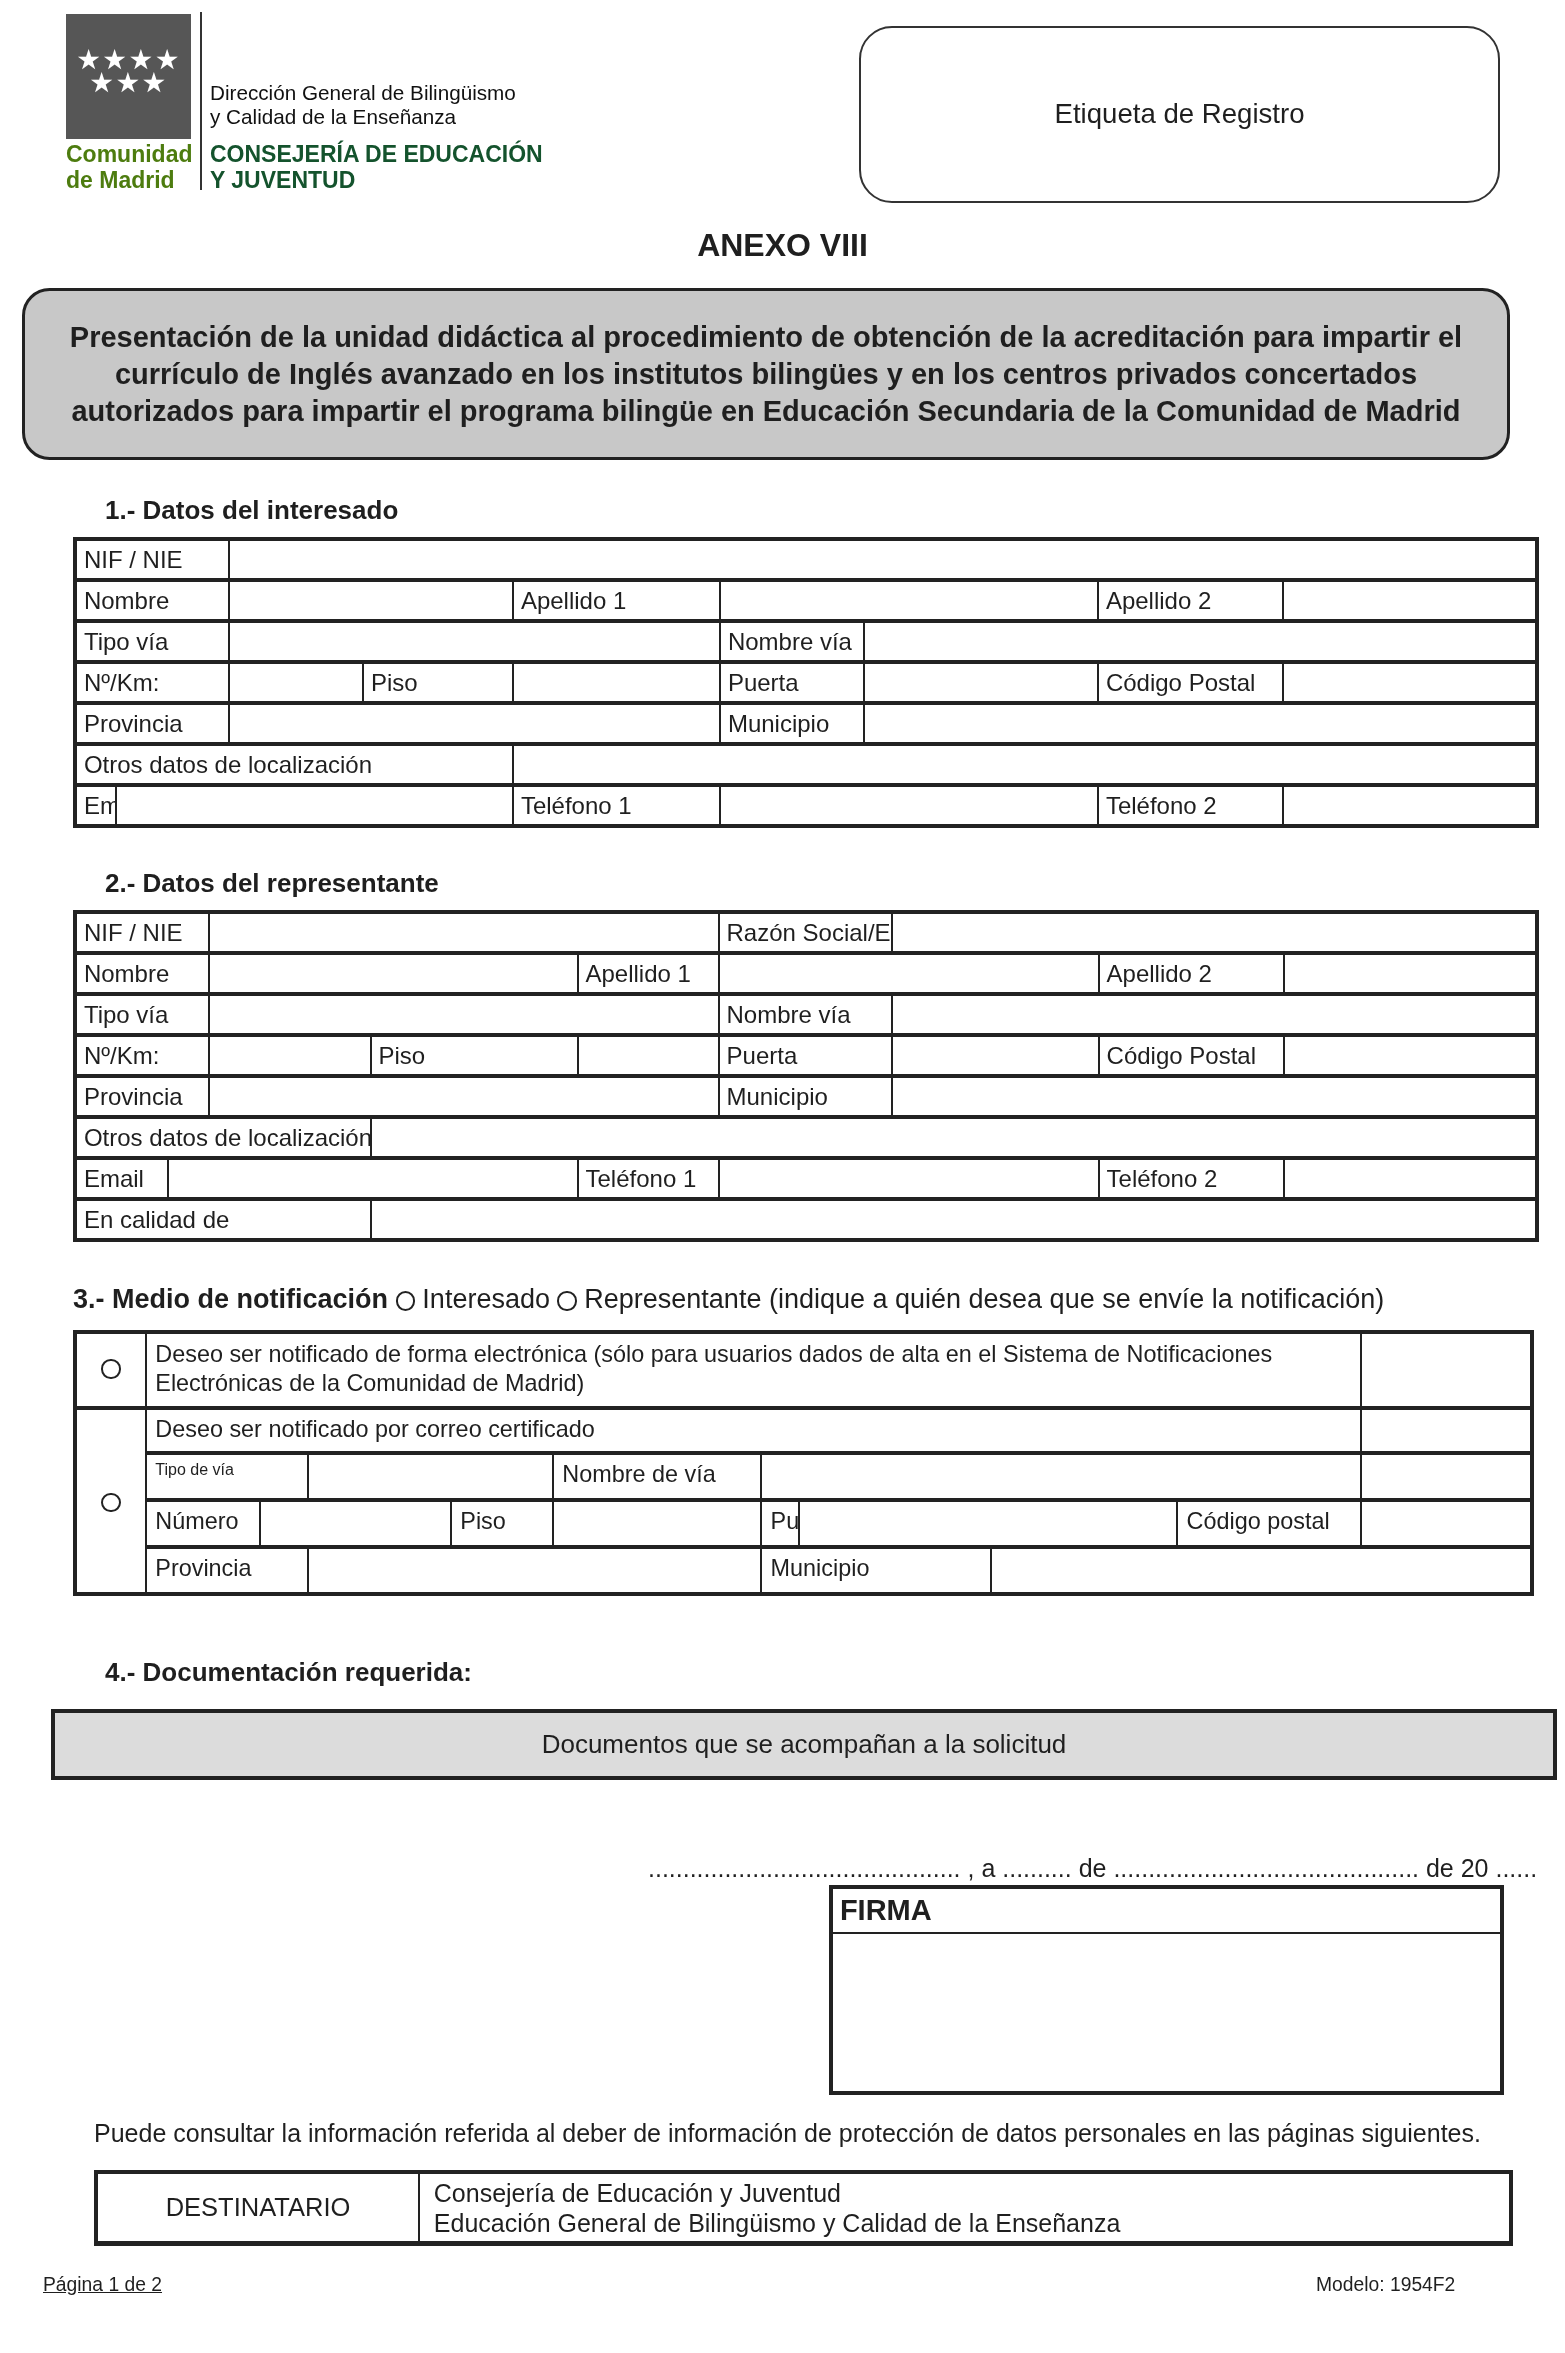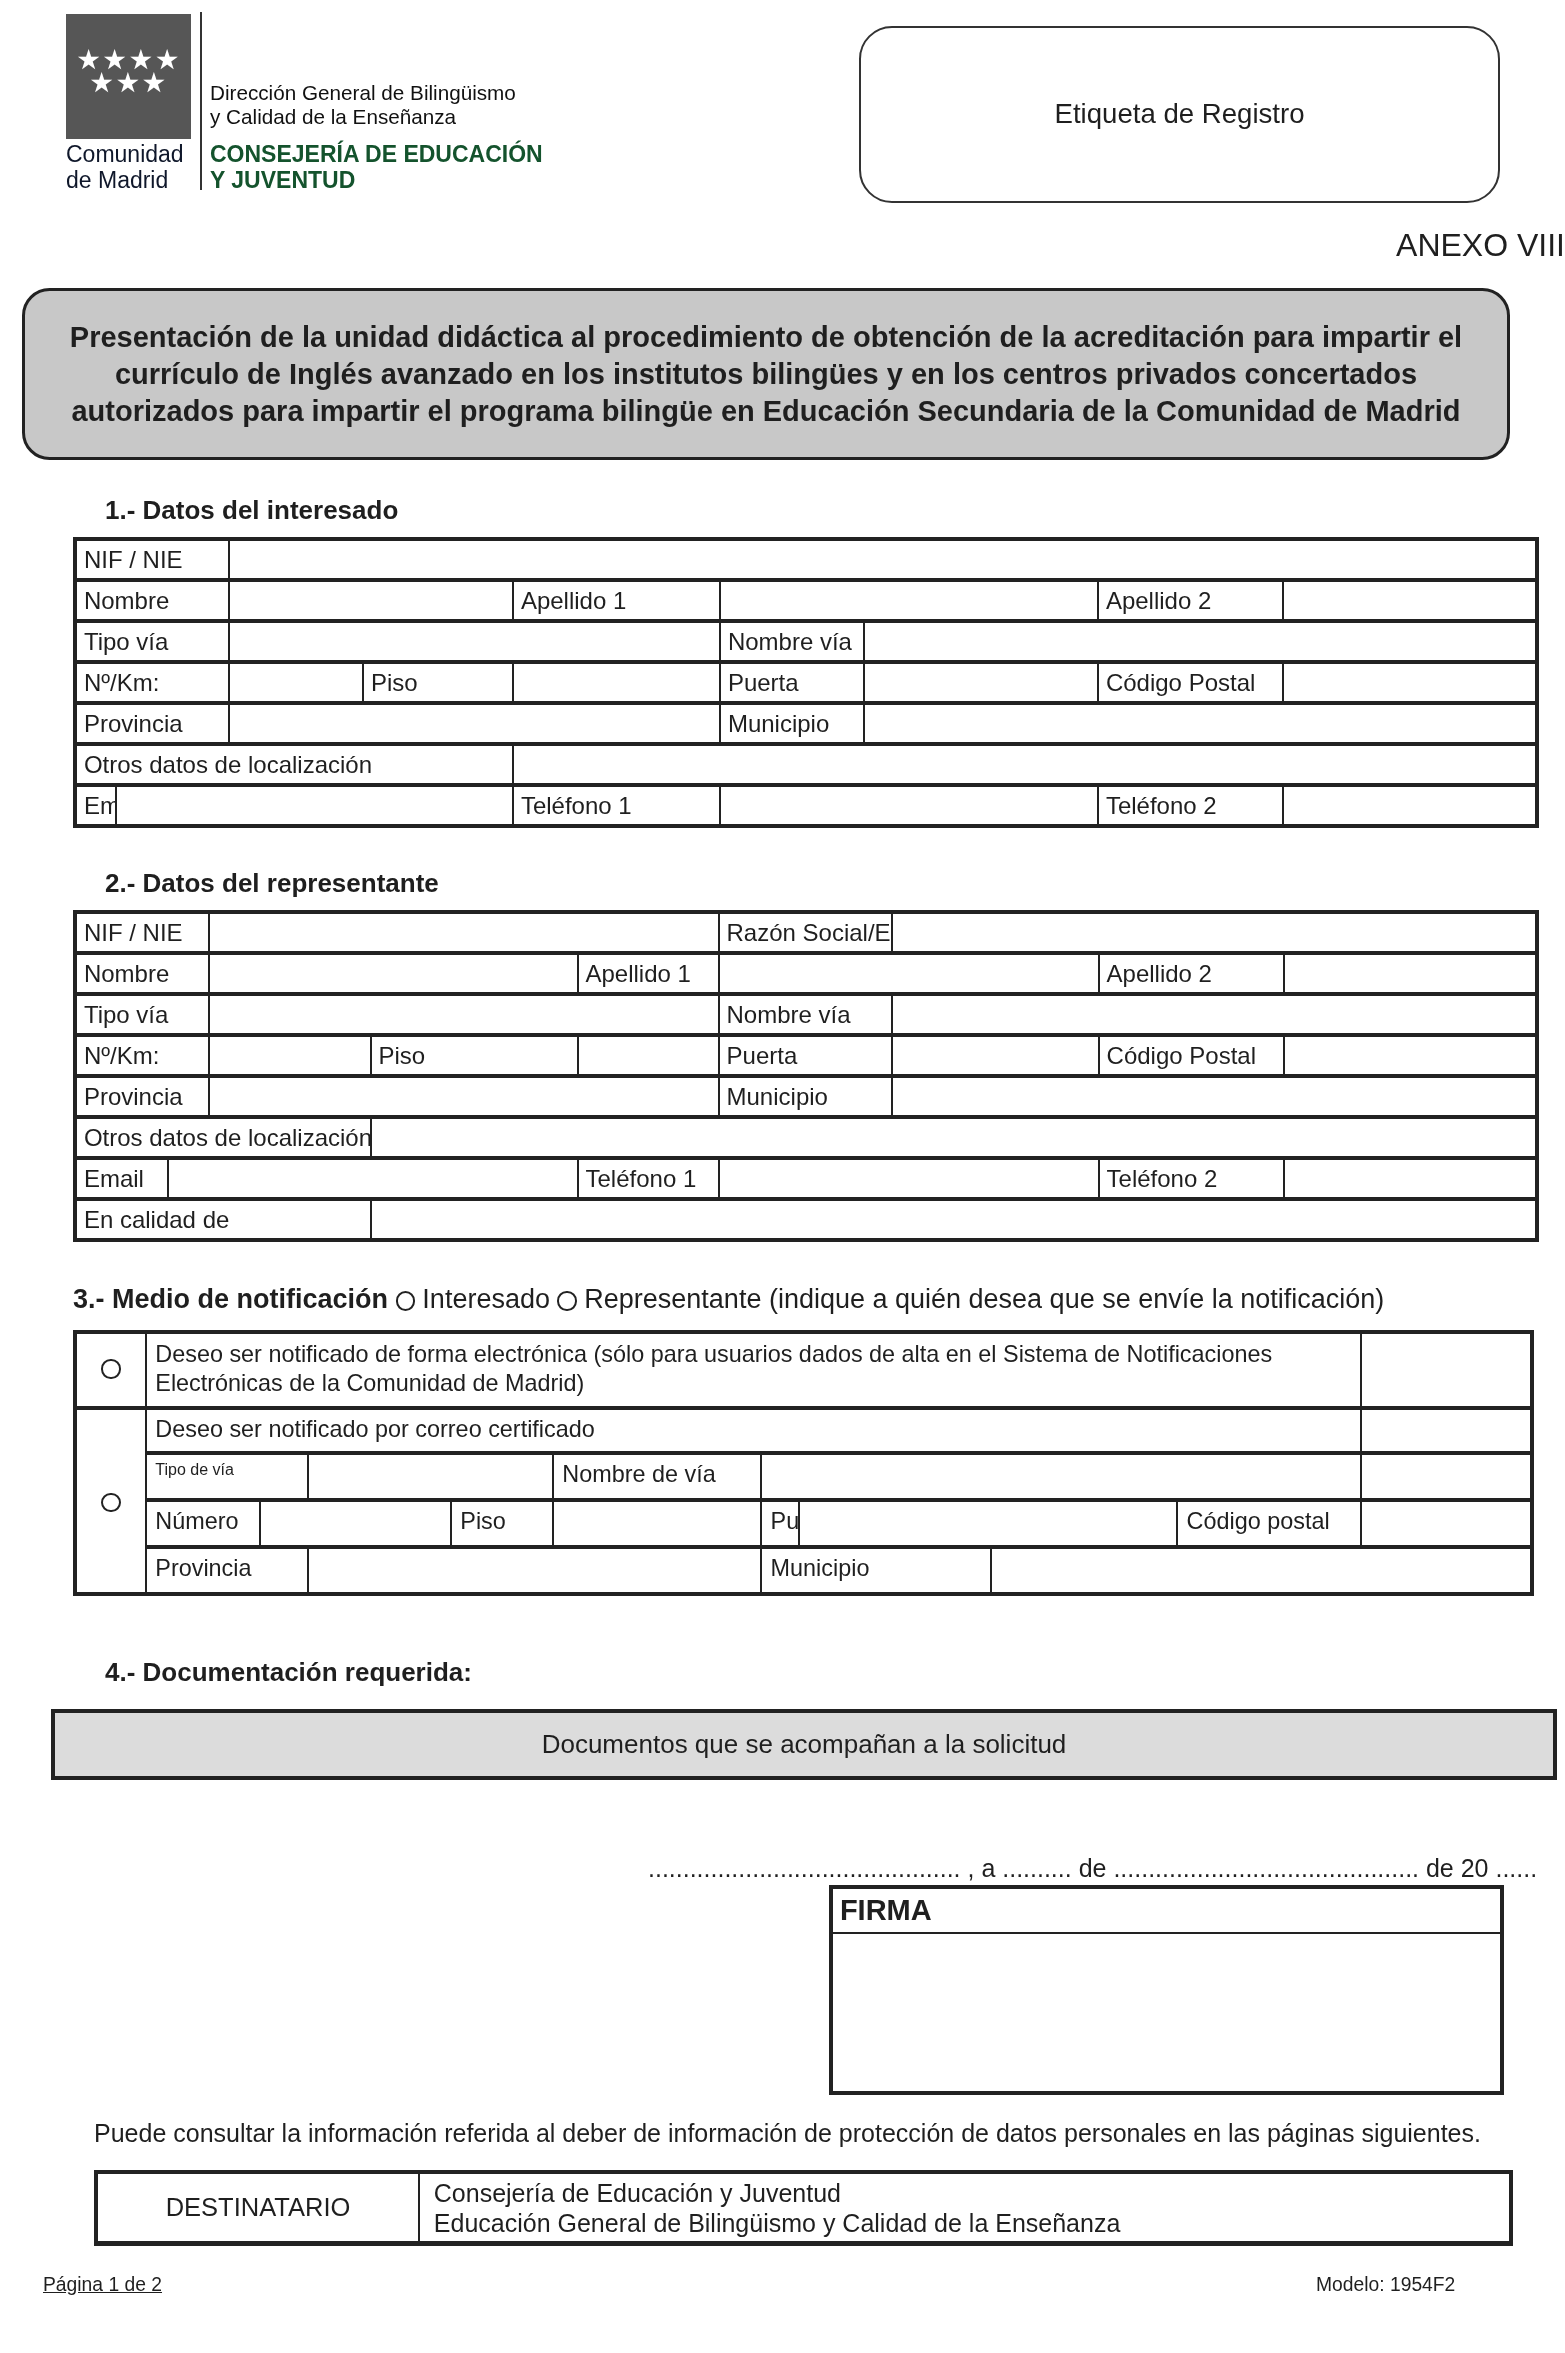--- a/index.html
+++ b/index.html
@@ -2,25 +2,25 @@
 <html style="font-size:11px"><head>
 <meta charset="utf-8">
 <style>
   html, body { margin:0; padding:0; background:#ffffff; }
   body { width:1565px; height:2354px; position:relative; overflow:hidden; font-family:"Liberation Sans", sans-serif; color:#1f1f1f; }
   .abs { position:absolute; }
   
   .logo-box { left:66px; top:13.8px; width:125px; height:125px; background:#565656; }
   .stars { left:66px; top:48px; width:125px; text-align:center; color:#fff; font-size:27.6px; line-height:23.4px; letter-spacing:1.4px; }
   .logo-divider { left:200px; top:12.4px; width:2.1px; height:178px; background:#333; }
-  .cm-name { left:66px; top:141px; font-weight:normal; font-size:23px; line-height:26px; color:#0f172a; }
+  .cm-name { left:66px; top:141px; font-weight:bold; font-size:23px; line-height:26px; color:#4d7c0f; }
   .dg-name { left:210px; top:81px; font-size:20.7px; line-height:24px; color:#111; }
   .cons-name { left:210px; top:141px; font-weight:bold; font-size:23px; line-height:26px; color:#14532d; }
   .reg-box { left:859px; top:25.5px; width:641px; height:177px; border:2.1px solid #333; border-radius:33px; box-sizing:border-box; display:flex; align-items:center; justify-content:center; font-size:27.6px; }
-  .anexo { left:0; width:1565px; top:227px; text-align:right; font-weight:normal; font-size:32px; }
+  .anexo { left:0; width:1565px; top:227px; text-align:center; font-weight:bold; font-size:32px; }
   .title-box { left:22px; top:288px; width:1488px; height:172px; background:#c8c8c8; border:3.4px solid #222; border-radius:27.6px; box-sizing:border-box; display:flex; align-items:center; justify-content:center; text-align:center; font-weight:bold; font-size:29px; line-height:37px; padding:0 41px; }
   .sec-title { font-weight:bold; font-size:26px; }
   
   table.form { position:absolute; border-collapse:collapse; table-layout:fixed; border:4.1px solid #222; }
   table.form td { border:2.1px solid #222; font-size:24px; padding:0 6.9px; height:37px; vertical-align:middle; white-space:nowrap; overflow:hidden; }
   table.form tr { border-bottom:4.1px solid #222; }
   .radio { display:inline-block; width:19.3px; height:19.3px; border:2.1px solid #222; border-radius:50%; box-sizing:border-box; vertical-align:middle; }
   .notif-head { left:73px; top:1284px; font-size:27px; white-space:nowrap; }
   .notif-head b { font-weight:bold; }
   table.notif td { height:auto; vertical-align:top; padding:5.5px 8.3px; white-space:normal; }

